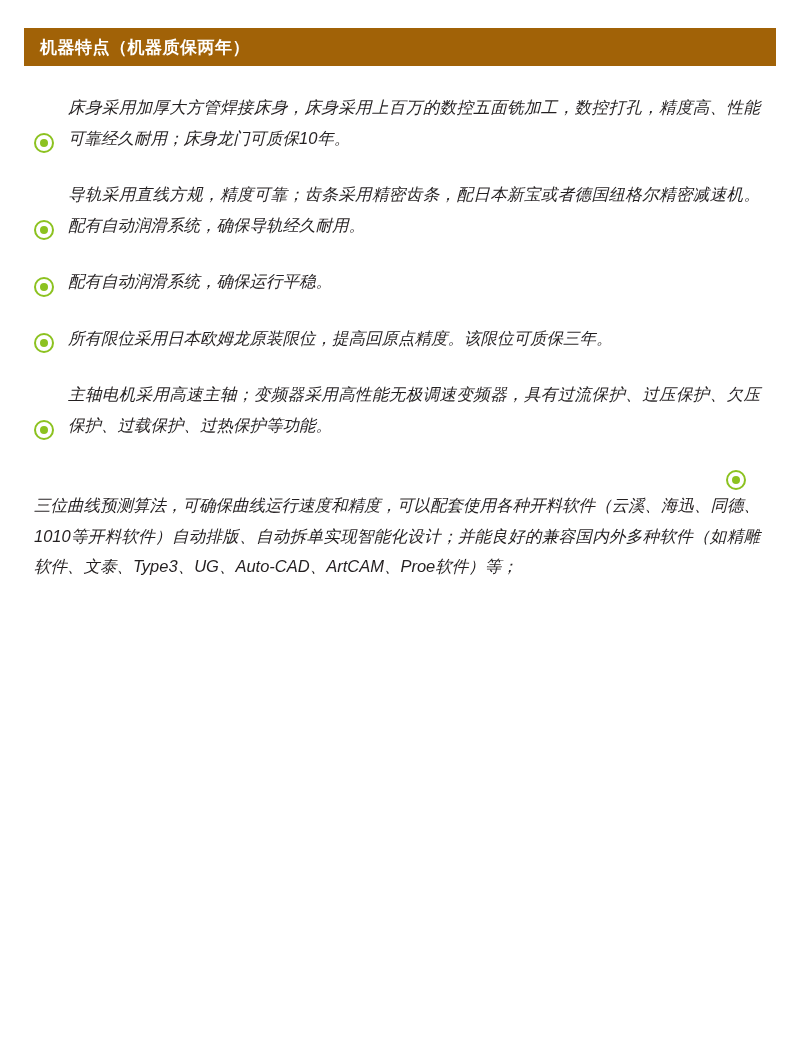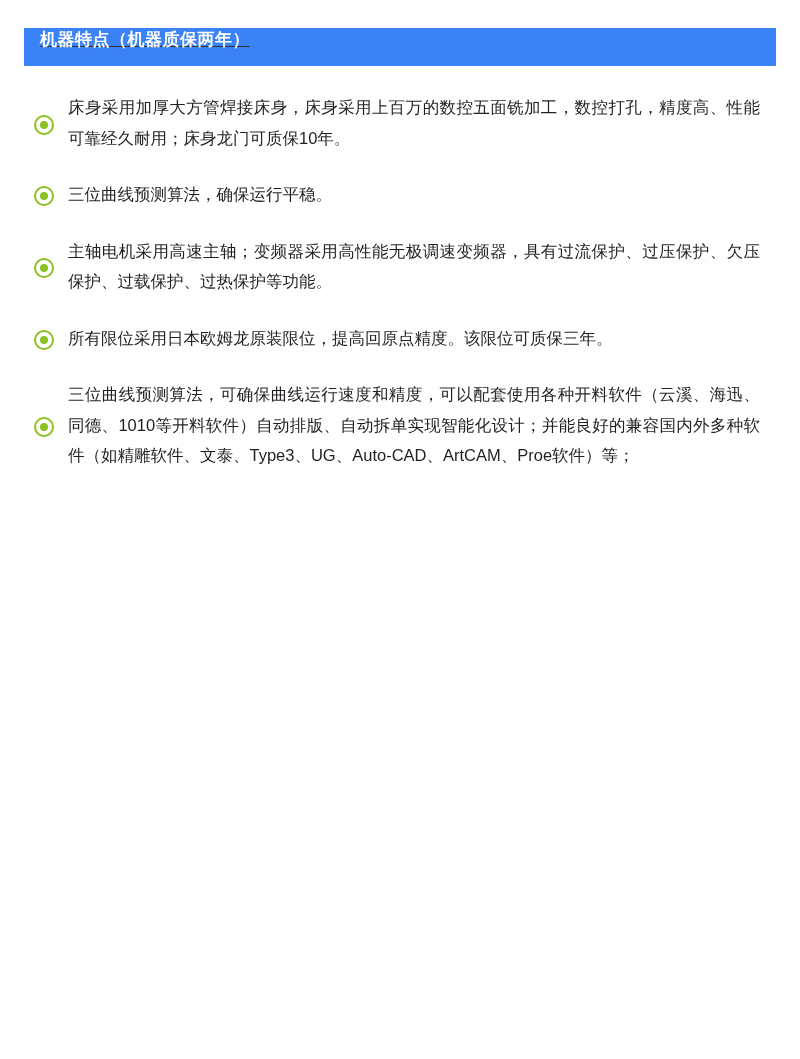--- a/index.html
+++ b/index.html
@@ -16,44 +16,44 @@
   }
   .page {
     width: 800px;
     min-height: 1059px;
     background: #ffffff;
     padding: 0;
     position: relative;
   }
   .header-bar {
     margin: 28px 24px 0 24px;
-    background: #3b82f6;
+    background: #a16207;
     height: 38px;
     display: flex;
-    align-items: flex-start;
+    align-items: center;
     padding-left: 16px;
-    text-decoration: underline;
   }
   .header-title {
     color: #ffffff;
     font-size: 17px;
     font-weight: bold;
     letter-spacing: 0.5px;
   }
   .feature-list {
     margin: 0;
     padding: 26px 40px 30px 34px;
     list-style: none;
   }
   .feature-item {
     display: flex;
-    align-items: center;
+    align-items: flex-end;
     margin-bottom: 26px;
+    font-style: italic;
   }
-  .feature-item:last-child { margin-bottom: 0; }
+  .feature-item:last-child { margin-bottom: 0; flex-direction: column; }
   .bullet {
     flex: 0 0 auto;
     width: 20px;
     height: 20px;
     margin-top: 4px;
     margin-right: 14px;
     border: 2px solid #8cc220;
     border-radius: 50%;
     position: relative;
     background: #ffffff;
@@ -86,37 +86,41 @@
     <span class="header-title">机器特点（机器质保两年）</span>
   </div>
 
   <ul class="feature-list">
 
     <li class="feature-item">
       <span class="bullet"></span>
       <span class="feature-text">床身采用加厚大方管焊接床身，床身采用上百万的数控五面铣加工，数控打孔，精度高、性能可靠经久耐用；床身龙门可质保10年。</span>
     </li>
 
+    <li class="feature-item">
+      <span class="bullet"></span>
+      <span class="feature-text">导轨采用直线方规，精度可靠；齿条采用精密齿条，配日本新宝或者德国纽格尔精密减速机。配有自动润滑系统，确保导轨经久耐用。</span>
+    </li>
 
 
 
     <li class="feature-item">
       <span class="bullet"></span>
-      <span class="feature-text">三位曲线预测算法，确保运行平稳。</span>
+      <span class="feature-text">配有自动润滑系统，确保运行平稳。</span>
     </li>
 
 
     <li class="feature-item">
       <span class="bullet"></span>
-      <span class="feature-text">主轴电机采用高速主轴；变频器采用高性能无极调速变频器，具有过流保护、过压保护、欠压保护、过载保护、过热保护等功能。</span>
+      <span class="feature-text">所有限位采用日本欧姆龙原装限位，提高回原点精度。该限位可质保三年。</span>
     </li>
 
     <li class="feature-item">
       <span class="bullet"></span>
-      <span class="feature-text">所有限位采用日本欧姆龙原装限位，提高回原点精度。该限位可质保三年。</span>
+      <span class="feature-text">主轴电机采用高速主轴；变频器采用高性能无极调速变频器，具有过流保护、过压保护、欠压保护、过载保护、过热保护等功能。</span>
     </li>
 
     <li class="feature-item">
       <span class="bullet"></span>
       <span class="feature-text">三位曲线预测算法，可确保曲线运行速度和精度，可以配套使用各种开料软件（云溪、海迅、同德、1010等开料软件）自动排版、自动拆单实现智能化设计；并能良好的兼容国内外多种软件（如精雕软件、文泰、Type3、UG、Auto-CAD、ArtCAM、Proe软件）等；</span>
     </li>
 
   </ul>
 
 </div>

